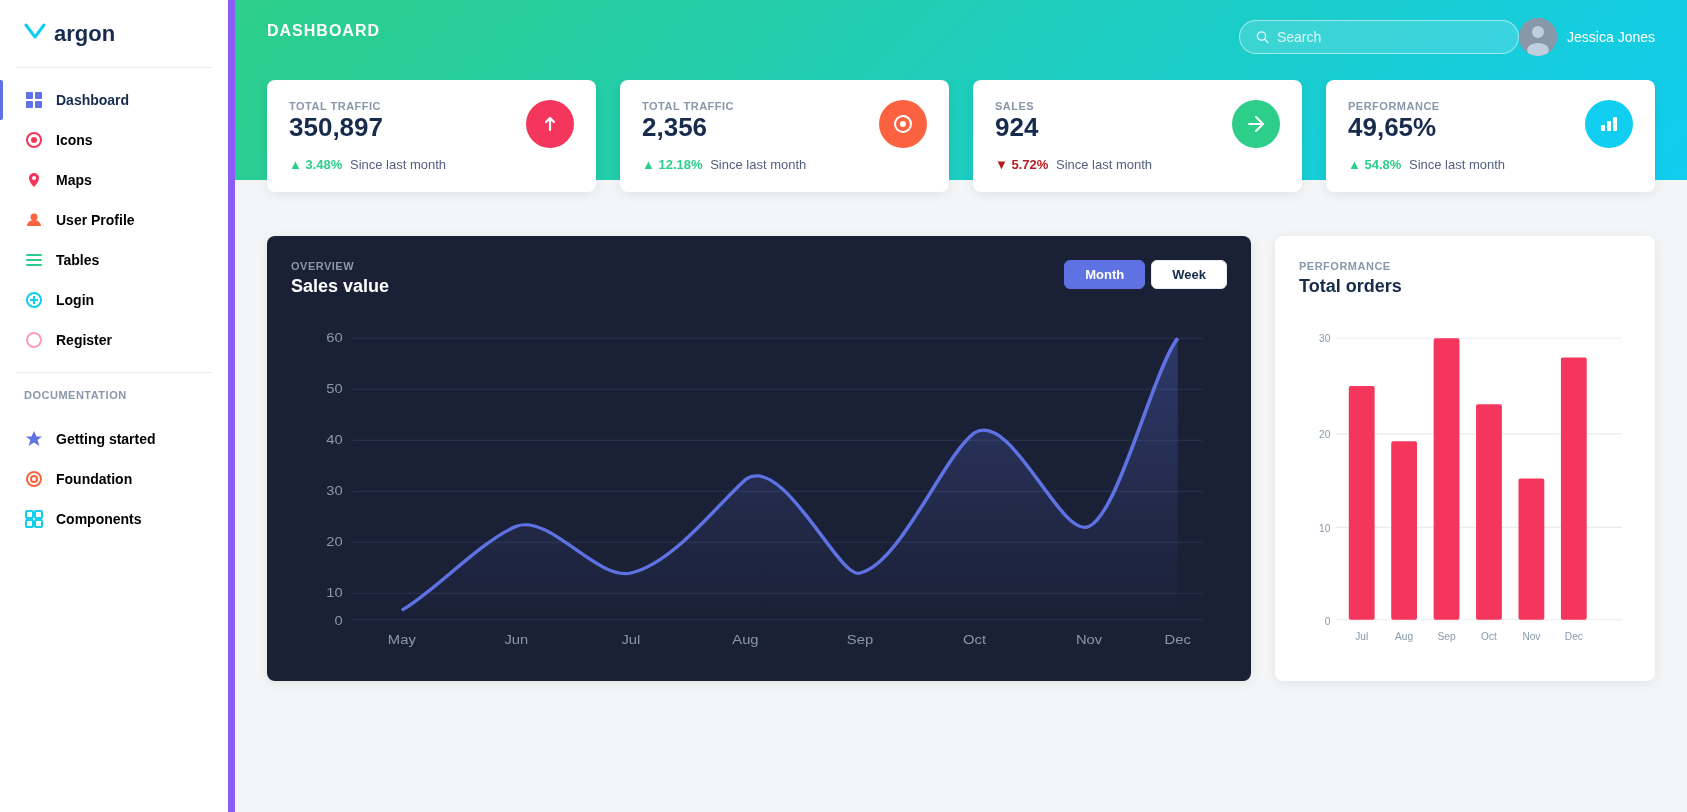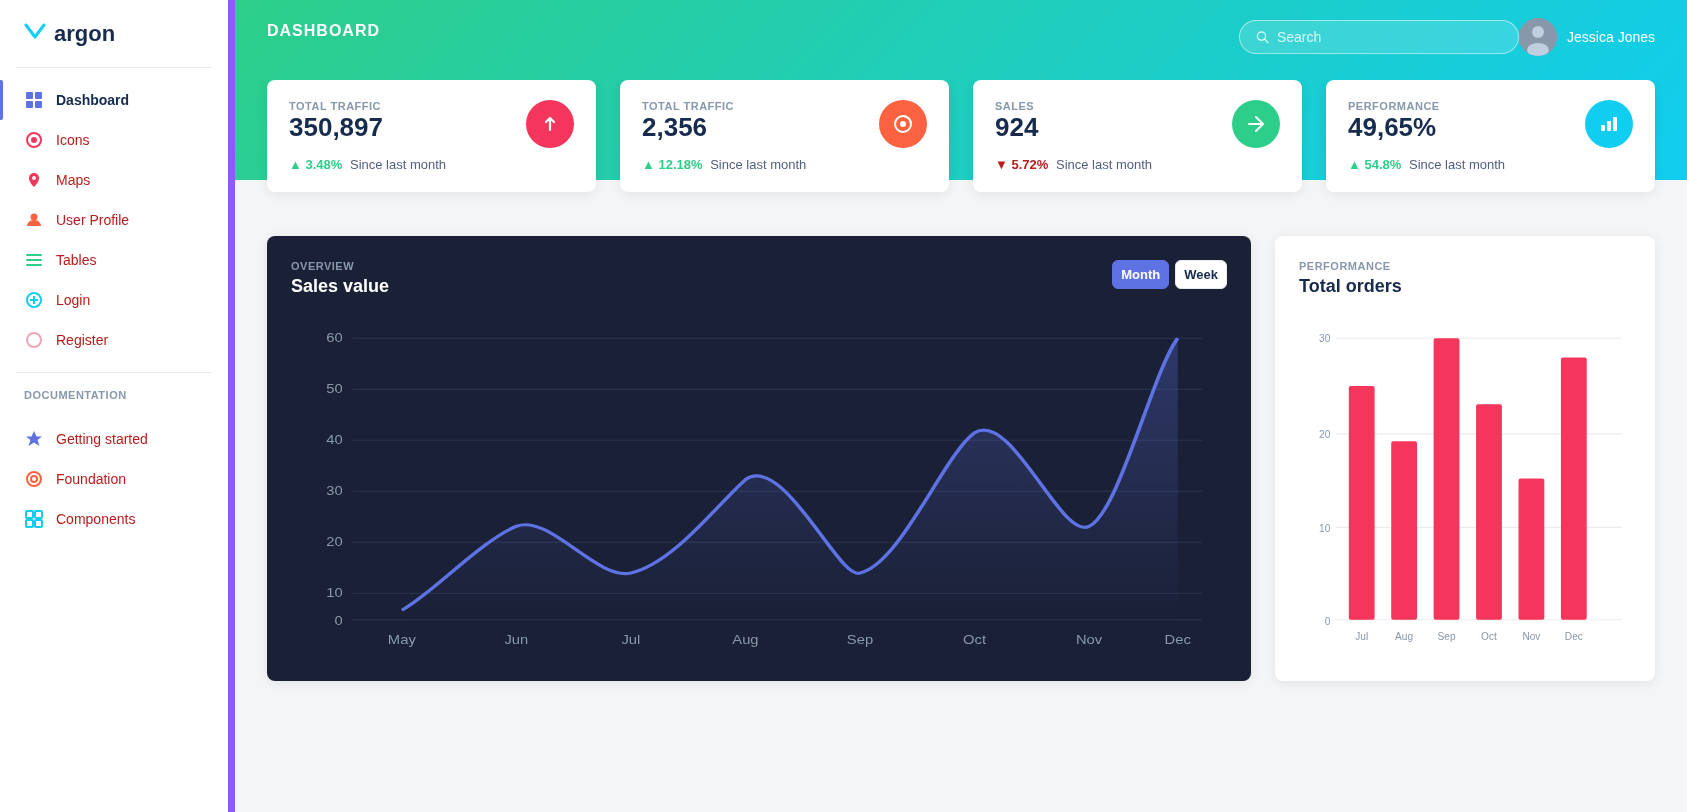--- a/index.html
+++ b/index.html
@@ -31,23 +31,23 @@
     }
     .sidebar-logo span { color: #172b4d; }
     .sidebar-divider { height: 1px; background: #e9ecef; margin: 0 16px; }
     .sidebar-nav { padding: 12px 0; }
     .sidebar-item {
       display: flex;
       align-items: center;
       gap: 12px;
       padding: 10px 24px;
       cursor: pointer;
-      color: #b91c1c;
+      color: #000000;
       font-size: 14px;
-      font-weight: 400;
+      font-weight: 700;
       position: relative;
       transition: color 0.2s;
     }
     .sidebar-item.active {
       color: #172b4d;
       font-weight: 600;
     }
     .sidebar-item.active::before {
       content: '';
       position: absolute;
@@ -251,21 +251,21 @@
     .chart-title-dark {
       font-size: 18px;
       font-weight: 700;
       color: #172b4d;
     }
     .chart-tabs {
       display: flex;
       gap: 0;
     }
     .chart-tab {
-      padding: 6px 8px;
+      padding: 6px 20px;
       font-size: 13px;
       font-weight: 600;
       border-radius: 6px;
       cursor: pointer;
       border: 1px solid #e9ecef;
     }
     .chart-tab.active {
       background: #5e72e4;
       color: #fff;
       border-color: #5e72e4;

